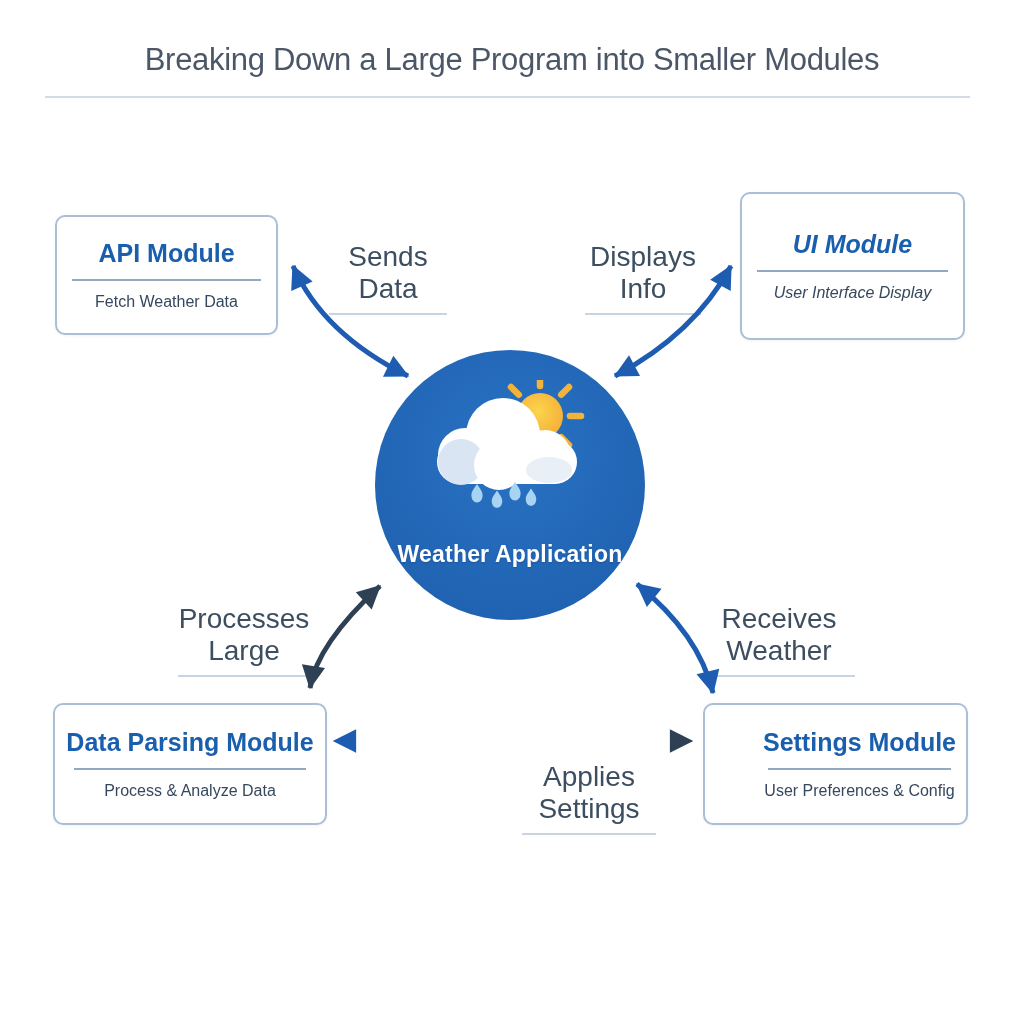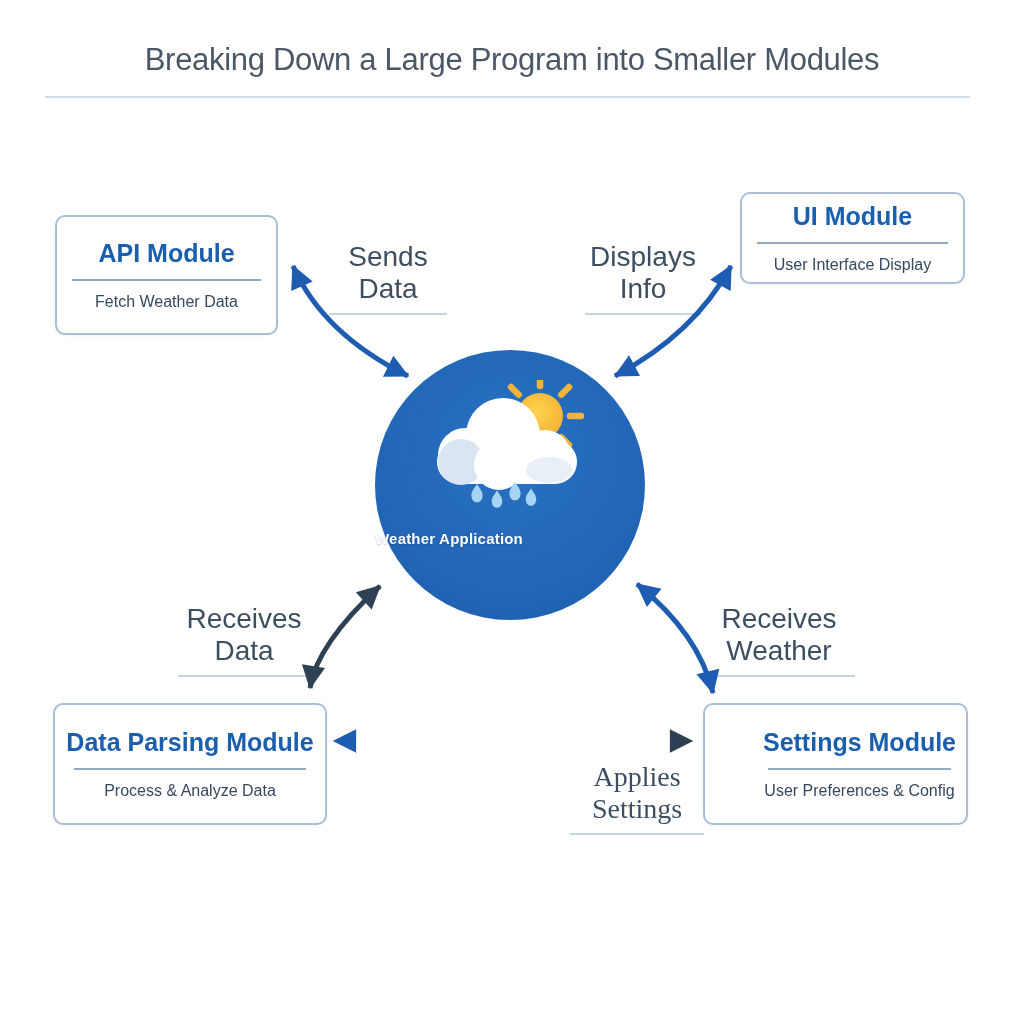--- a/index.html
+++ b/index.html
@@ -21,44 +21,44 @@
   .module-box{
     position:absolute;background:#fff;border:2px solid var(--box-border);
     border-radius:10px;display:flex;flex-direction:column;align-items:center;
     justify-content:center;box-shadow:0 1px 3px rgba(40,70,110,0.06);
   }
   .module-box .m-title{font-size:25px;font-weight:700;color:var(--accent-blue);}
   .module-box .m-divider{width:86%;height:2px;background:#93a9bf;margin:11px 0 12px 0;}
   .module-box .m-sub{font-size:16px;color:var(--body-text);}
 
   .box-api{left:55px;top:192px;width:223px;height:120px;margin-top:23px;}
-  .box-ui{left:740px;top:192px;width:225px;height:92px;}
+  .box-ui{left:740px;top:192px;width:225px;height:148px;font-style:italic;}
   .box-parsing{left:53px;top:703px;width:274px;height:122px;}
   .box-settings{left:703px;top:703px;width:265px;height:122px;padding-left:48px;}
 
   .center-circle{
     position:absolute;left:375px;top:350px;width:270px;height:270px;border-radius:50%;
     background:radial-gradient(circle at 50% 38%, #2a72c4 0%, #2063b2 75%, #1e5fae 100%);
   }
   .weather-icon{position:absolute;left:50px;top:30px;width:170px;height:135px;}
   .circle-label{
-    position:absolute;left:0;bottom:73px;width:100%;text-align:left;
-    color:#ffffff;font-size:15px;font-weight:700;letter-spacing:0.2px;
+    position:absolute;left:0;bottom:52px;width:100%;text-align:center;
+    color:#ffffff;font-size:23px;font-weight:700;letter-spacing:0.2px;
     text-shadow:0 1px 2px rgba(0,40,90,0.25);
   }
 
   .conn-label{position:absolute;text-align:center;font-size:28px;color:#3d4e60;}
   .conn-label .underline{height:2px;background:var(--line-light);width:84%;margin:8px auto 0 auto;}
 
   .lbl-sends-data{left:318px;top:241px;width:140px;}
   .lbl-displays-info{left:574px;top:241px;width:138px;}
   .lbl-processes-data{left:166px;top:603px;width:156px;}
   .lbl-receives-settings{left:688px;top:603px;width:182px;}
   .lbl-sends-parsed{left:326px;top:693px;width:186px;}
-  .lbl-applies-settings{left:557px;top:761px;width:160px;font-family:Liberation Serif, serif;}
+  .lbl-applies-settings{left:509px;top:761px;width:160px;}
 
   .arrow-layer{position:absolute;left:0;top:0;width:1024px;height:1024px;pointer-events:none;z-index:5;}
 </style>
 </head>
 <body>
 
 <div class="canvas">
 
   <div class="page-title">Breaking Down a Large Program into Smaller Modules</div>
   <div class="top-divider"></div>
@@ -132,21 +132,21 @@
 
   <div class="conn-label lbl-sends-data">
     <span>Sends Data</span>
     <div class="underline"></div>
   </div>
   <div class="conn-label lbl-displays-info">
     <span>Displays Info</span>
     <div class="underline"></div>
   </div>
   <div class="conn-label lbl-processes-data">
-    <span>Receives Data</span>
+    <span>Processes Large</span>
     <div class="underline"></div>
   </div>
   <div class="conn-label lbl-receives-settings">
     <span>Receives Weather</span>
     <div class="underline"></div>
   </div>
   <div class="conn-label lbl-applies-settings">
     <span>Applies Settings</span>
     <div class="underline"></div>
   </div>

